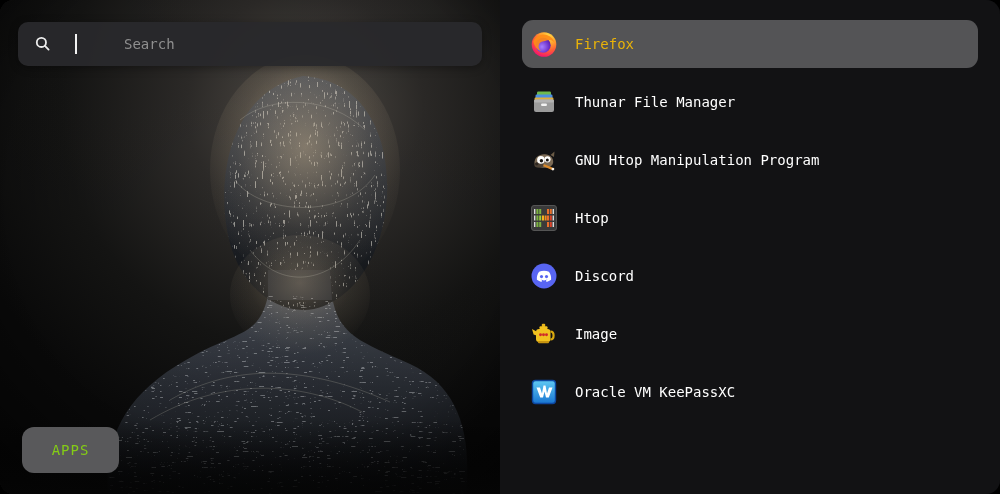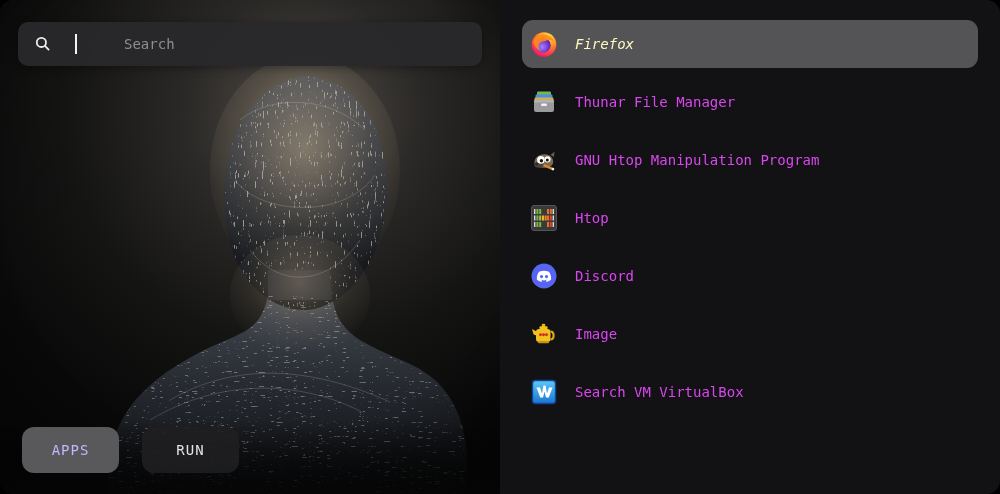--- a/index.html
+++ b/index.html
@@ -15,29 +15,29 @@
   .search-bar .mag{margin-left:16px;flex:0 0 auto;display:block;}
   .search-input{position:absolute;left:58px;right:12px;top:0;height:44px;background:transparent;border:none;outline:none;
     color:#e0e0e0;font:14px "DejaVu Sans Mono","Liberation Mono",monospace;padding:0;margin-left:48px;}
   .search-input::placeholder{color:#8f8f8f;opacity:1;}
   .caret{position:absolute;left:57px;top:12px;width:1.5px;height:20px;background:#f2f2f2;}
 
   .tabs{position:absolute;left:22px;bottom:21px;display:flex;gap:23px;}
   .tab{width:97px;height:46px;border:none;border-radius:12px;cursor:pointer;
     background:rgba(31,31,33,0.90);color:#e3e3e3;font:14px "DejaVu Sans Mono","Liberation Mono",monospace;
     letter-spacing:1px;display:flex;align-items:center;justify-content:center;}
-  .tab.active{background:#59595b;color:#c4b5fd;}
+  .tab.active{background:#59595b;color:#84cc16;}
 
   
   .right-pane{flex:1;background:#121214;padding:20px 22px;box-sizing:border-box;}
   .row{height:48px;margin-bottom:10px;border-radius:11px;display:flex;align-items:center;padding-left:8px;box-sizing:border-box;}
   .row.selected{background:#545456;}
   .app-icon{width:28px;height:28px;flex:0 0 28px;display:block;}
-  .row-label{margin-left:17px;font-size:14px;color:#d946ef;white-space:nowrap;}
-  .row.selected .row-label{color:#fef9c3;font-style:italic;}
+  .row-label{margin-left:17px;font-size:14px;color:#ffffff;white-space:nowrap;}
+  .row.selected .row-label{color:#eab308;}
 </style>
 </head>
 <body>
 
 <div class="window">
 
   <div class="left-pane">
 
     <svg class="bust-art" width="500" height="494" viewBox="0 0 500 494">
       <defs>
@@ -108,21 +108,20 @@
       <svg class="mag" width="18" height="18" viewBox="0 0 18 18">
         <circle cx="7.4" cy="7.4" r="4.6" fill="none" stroke="#ececec" stroke-width="1.8"></circle>
         <line x1="10.9" y1="10.9" x2="14.6" y2="14.6" stroke="#ececec" stroke-width="1.8" stroke-linecap="round"></line>
       </svg>
       <span class="caret"></span>
       <input class="search-input" type="text" placeholder="Search" style="">
     </div>
 
     <div class="tabs">
       <button class="tab active">APPS</button>
-      <button class="tab">RUN</button>
     </div>
   </div>
 
   <div class="right-pane">
 
     <div class="row selected">
       <svg class="app-icon" viewBox="0 0 28 28">
         <defs>
           <radialGradient id="fxO" cx="0.68" cy="0.16" r="0.95">
             <stop offset="0" stop-color="#ffd945"></stop>
@@ -232,17 +231,17 @@
       <svg class="app-icon" viewBox="0 0 28 28">
         <defs>
           <linearGradient id="vbG" x1="0" y1="0" x2="0" y2="1">
             <stop offset="0" stop-color="#5fc9f3"></stop>
               <stop offset="1" stop-color="#1976d2"></stop>
           </linearGradient>
         </defs>
         <rect x="2.5" y="2.5" width="23" height="23" rx="3" fill="url(#vbG)" stroke="#0d47a1" stroke-width="1.4"></rect>
         <path d="M6.5 9.5 H10 L12 15.5 L13.5 7.5 H15.5 L17 15.5 L19 9.5 H22.5 L18.8 19.5 H16 L14.5 13.5 L13 19.5 H10.2 Z" fill="#fff"></path>
       </svg>
-      <span class="row-label">Search VM VirtualBox</span>
+      <span class="row-label">Oracle VM KeePassXC</span>
     </div>
 
   </div>
 </div>
 
 </body></html>

